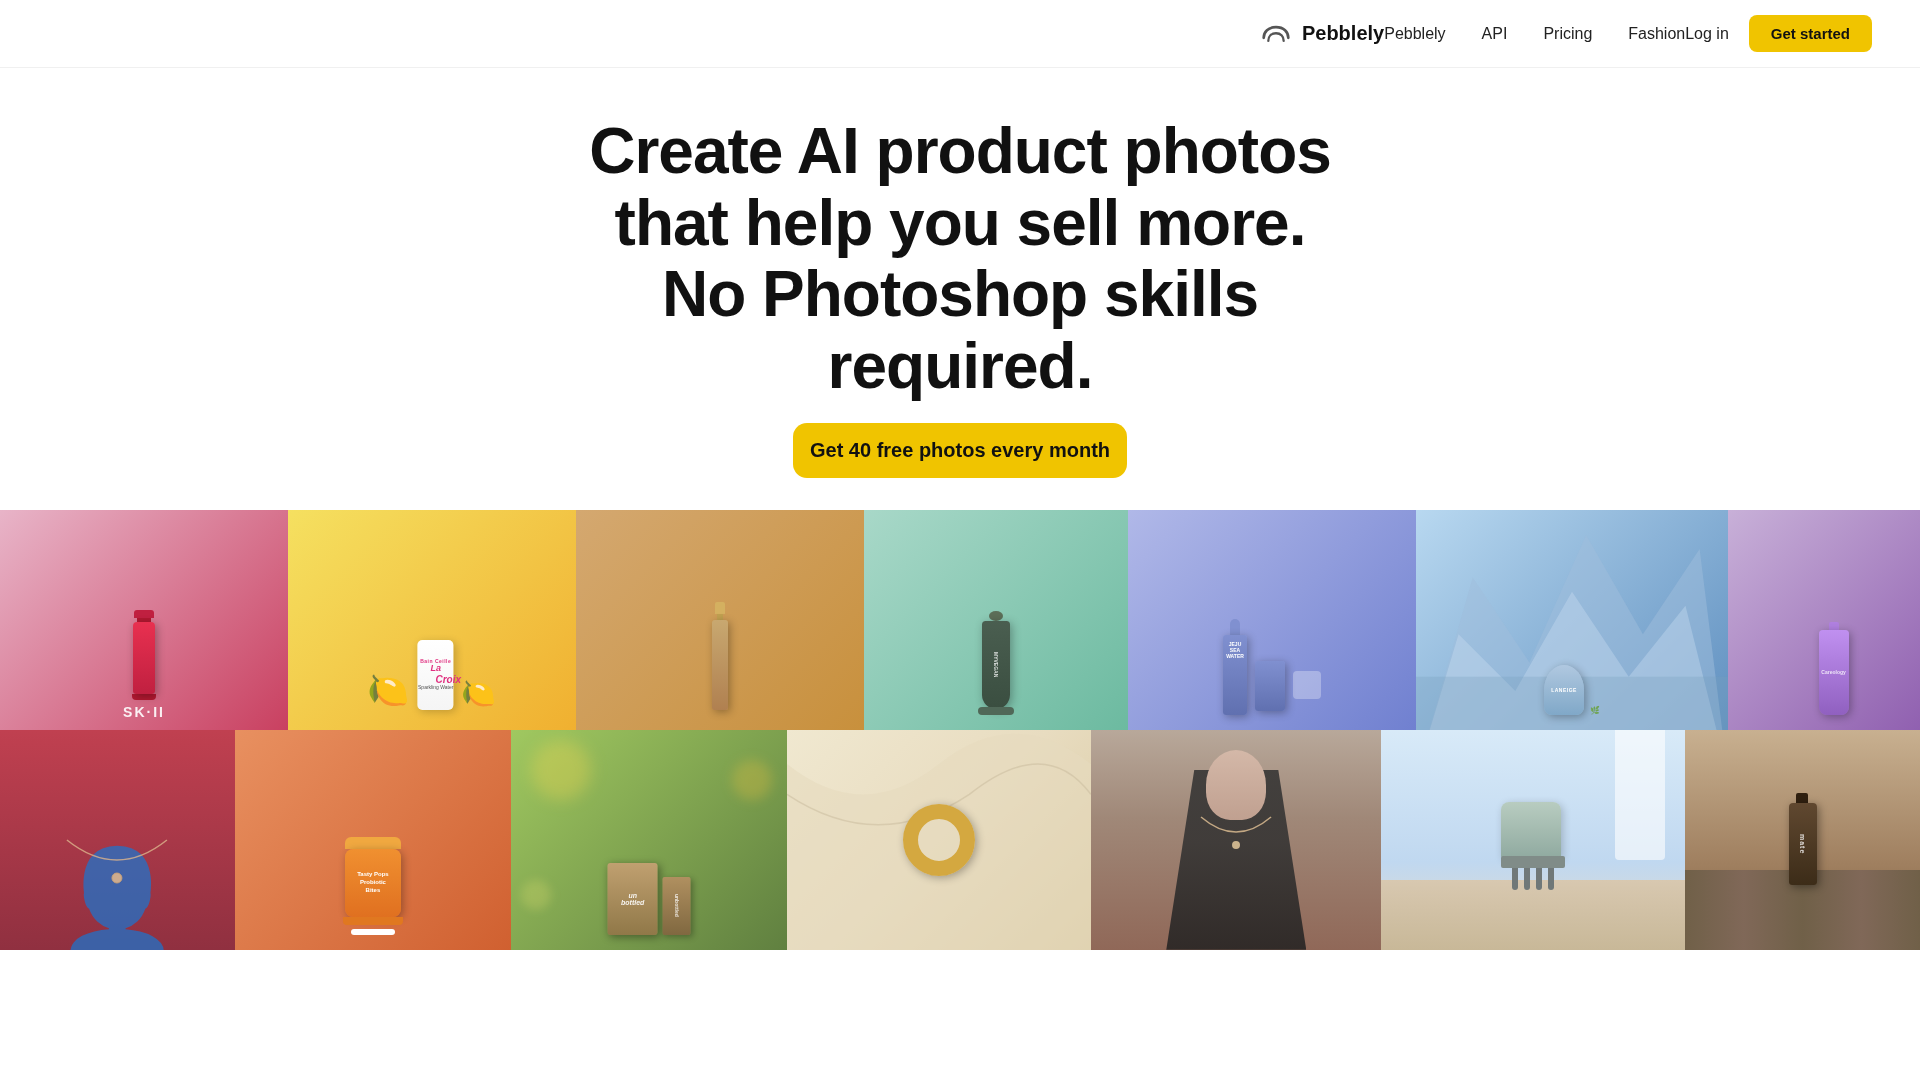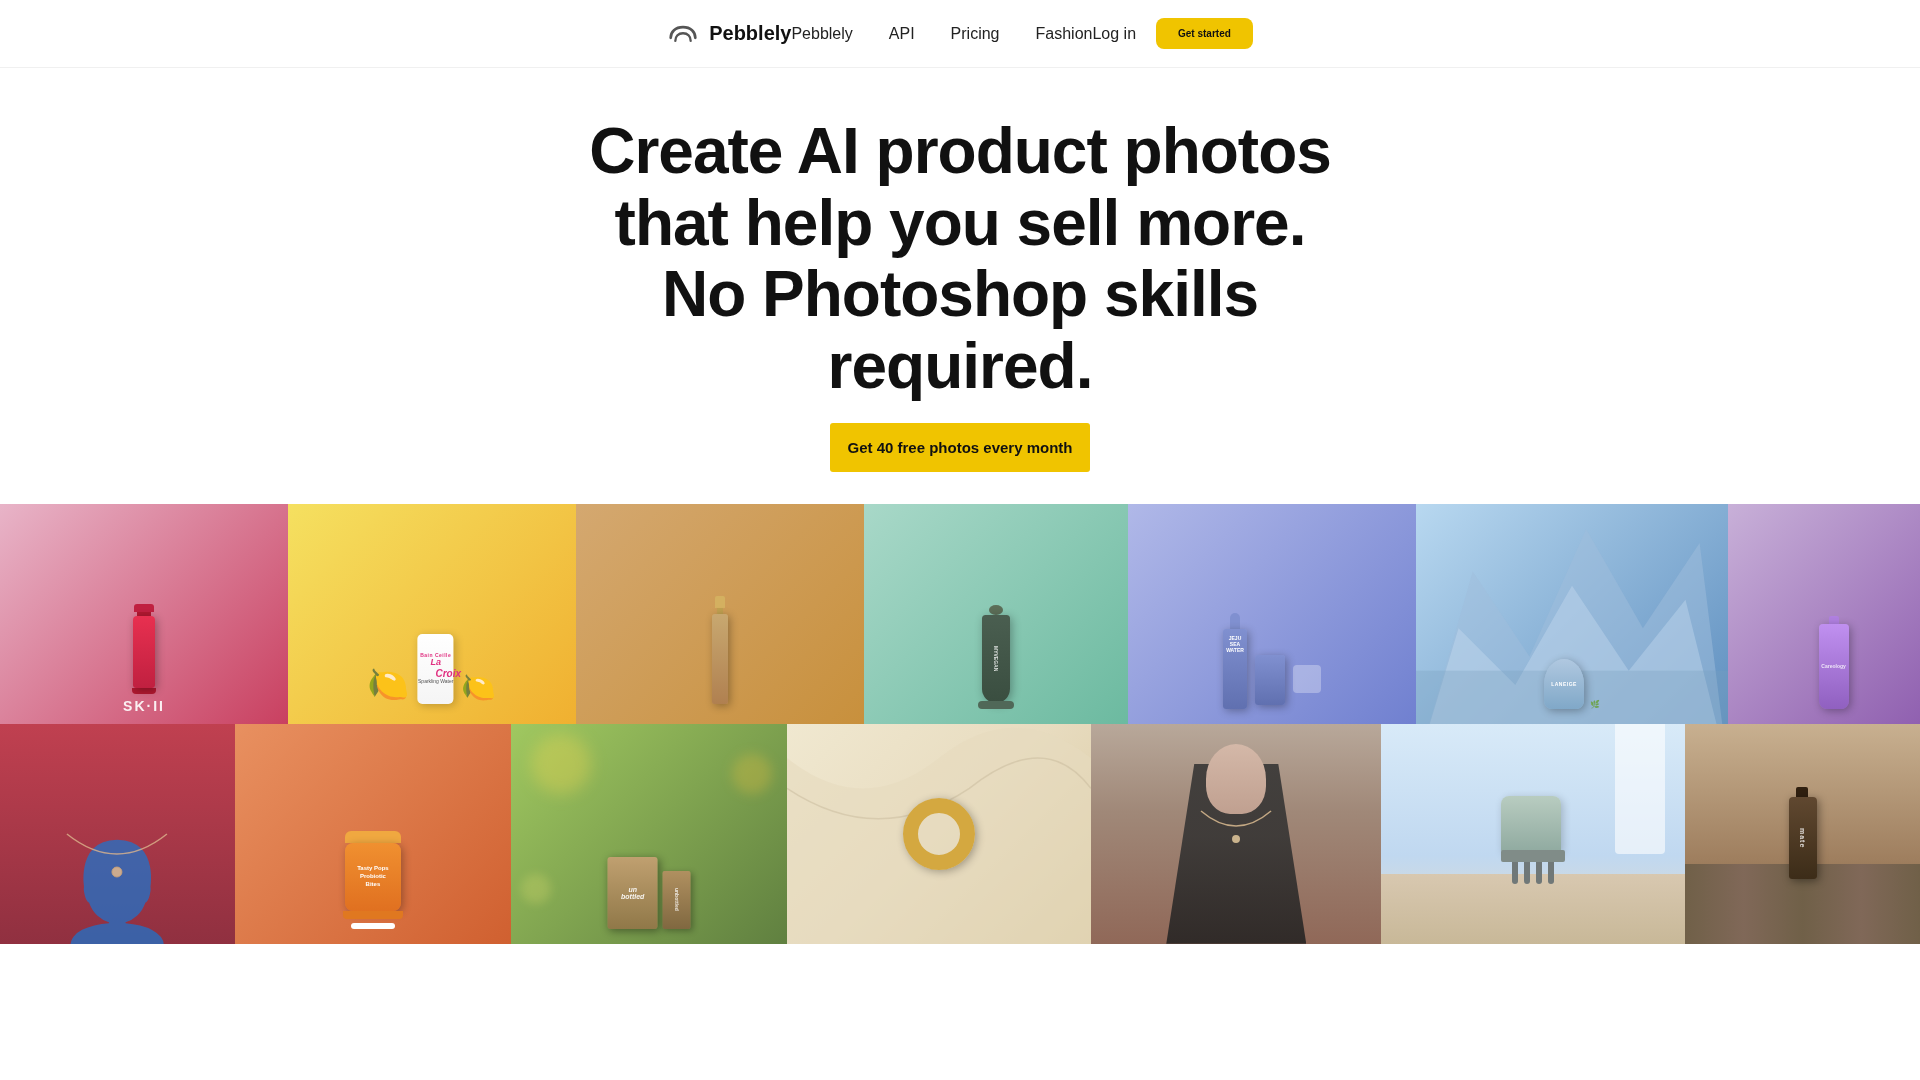--- a/index.html
+++ b/index.html
@@ -1,45 +1,45 @@
 <!DOCTYPE html>
 <html><head>
   <meta charset="utf-8">
   <style>
     * { margin: 0; padding: 0; box-sizing: border-box; }
     body { font-family: -apple-system, BlinkMacSystemFont, 'Segoe UI', sans-serif; background: #fff; overflow-x: hidden; }
 
     
     nav {
-      display: flex; align-items: center; justify-content: center;
+      display: flex; align-items: center; justify-content: flex-end;
       padding: 0 48px; height: 68px; background: #fff;
       border-bottom: 1px solid #f0f0f0;
     }
     .logo { display: flex; align-items: center; gap: 10px; font-size: 20px; font-weight: 700; color: #111; text-decoration: none; }
     .logo-icon { width: 32px; height: 20px; }
     .nav-links { display: flex; align-items: center; gap: 36px; }
     .nav-links a { font-size: 16px; color: #222; text-decoration: none; }
     .nav-right { display: flex; align-items: center; gap: 20px; }
     .btn-login { font-size: 16px; color: #222; background: none; border: none; cursor: pointer; }
-    .btn-get-started { background: #f0c400; color: #111; font-size: 10px; font-weight: 600; border: none; border-radius: 8px; padding: 10px 22px; cursor: pointer; }
+    .btn-get-started { background: #f0c400; color: #111; font-size: 15px; font-weight: 600; border: none; border-radius: 8px; padding: 10px 22px; cursor: pointer; }
 
     
     .hero { text-align: center; padding: 48px 20px 32px; }
     .latest-badge {
       display: inline-flex; align-items: center; gap: 8px;
       border: 1px solid #ddd; border-radius: 999px; padding: 5px 14px 5px 10px;
       font-size: 14px; color: #333; margin-bottom: 28px; cursor: pointer;
     }
     .badge-latest {
       background: #111; color: #fff; border-radius: 999px; padding: 2px 10px; font-size: 13px; font-weight: 600;
     }
     .badge-text { font-size: 14px; color: #333; }
     .hero h1 { font-size: 64px; font-weight: 900; line-height: 1.12; color: #111; max-width: 800px; margin: 0 auto 20px; letter-spacing: -1px; }
     .hero p { font-size: 17px; color: #444; margin-bottom: 28px; }
-    .btn-cta { background: #f0c400; color: #111; font-size: 15px; font-weight: 700; border: none; border-radius: 3px; padding: 16px 17px; cursor: pointer; }
+    .btn-cta { background: #f0c400; color: #111; font-size: 20px; font-weight: 700; border: none; border-radius: 14px; padding: 16px 17px; cursor: pointer; }
     .gallery-item { flex: 1; min-width: 0; overflow: hidden; position: relative; }
     .gallery-item .img-placeholder { width: 100%; height: 220px; display: block; }
 
     
     .g1 { background: linear-gradient(135deg, #e8b4c8 0%, #c94060 100%); }
     .g2 { background: linear-gradient(135deg, #f5e060 0%, #f0b030 100%); }
     .g3 { background: linear-gradient(135deg, #d4a870 0%, #c8903c 100%); }
     .g4 { background: linear-gradient(135deg, #a8d8c8 0%, #6cbaa0 100%); }
     .g5 { background: linear-gradient(135deg, #b0b8e8 0%, #7080d0 100%); }
     .g6 { background: linear-gradient(135deg, #b8d8f0 0%, #6090c0 100%); }

